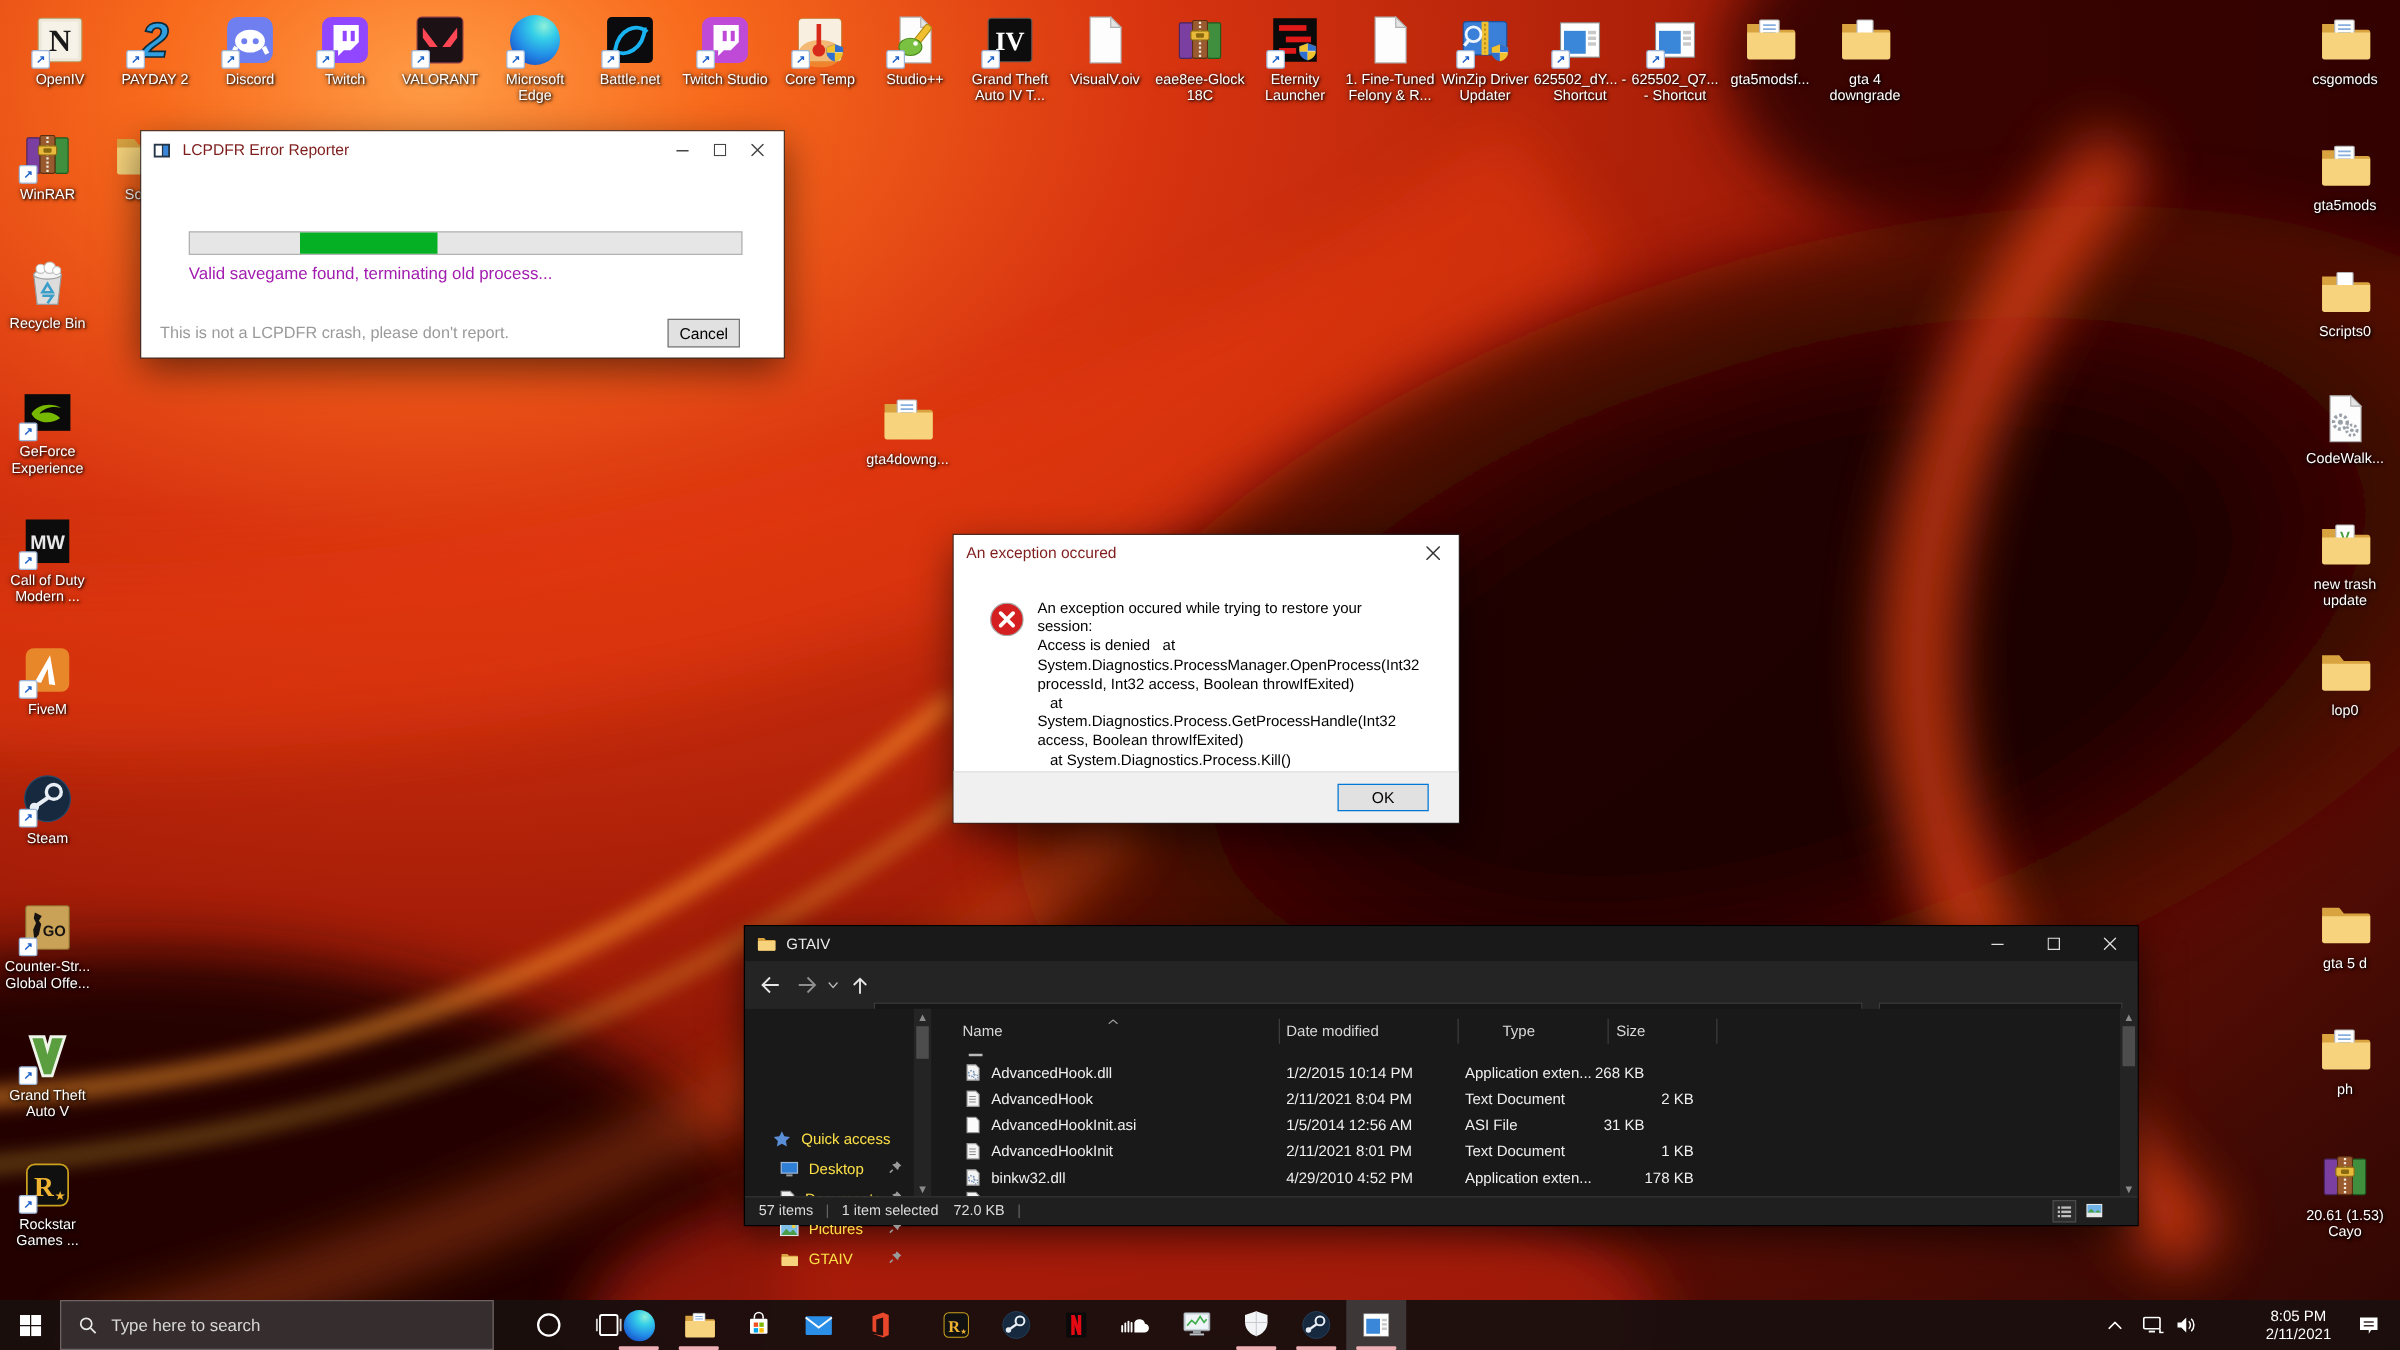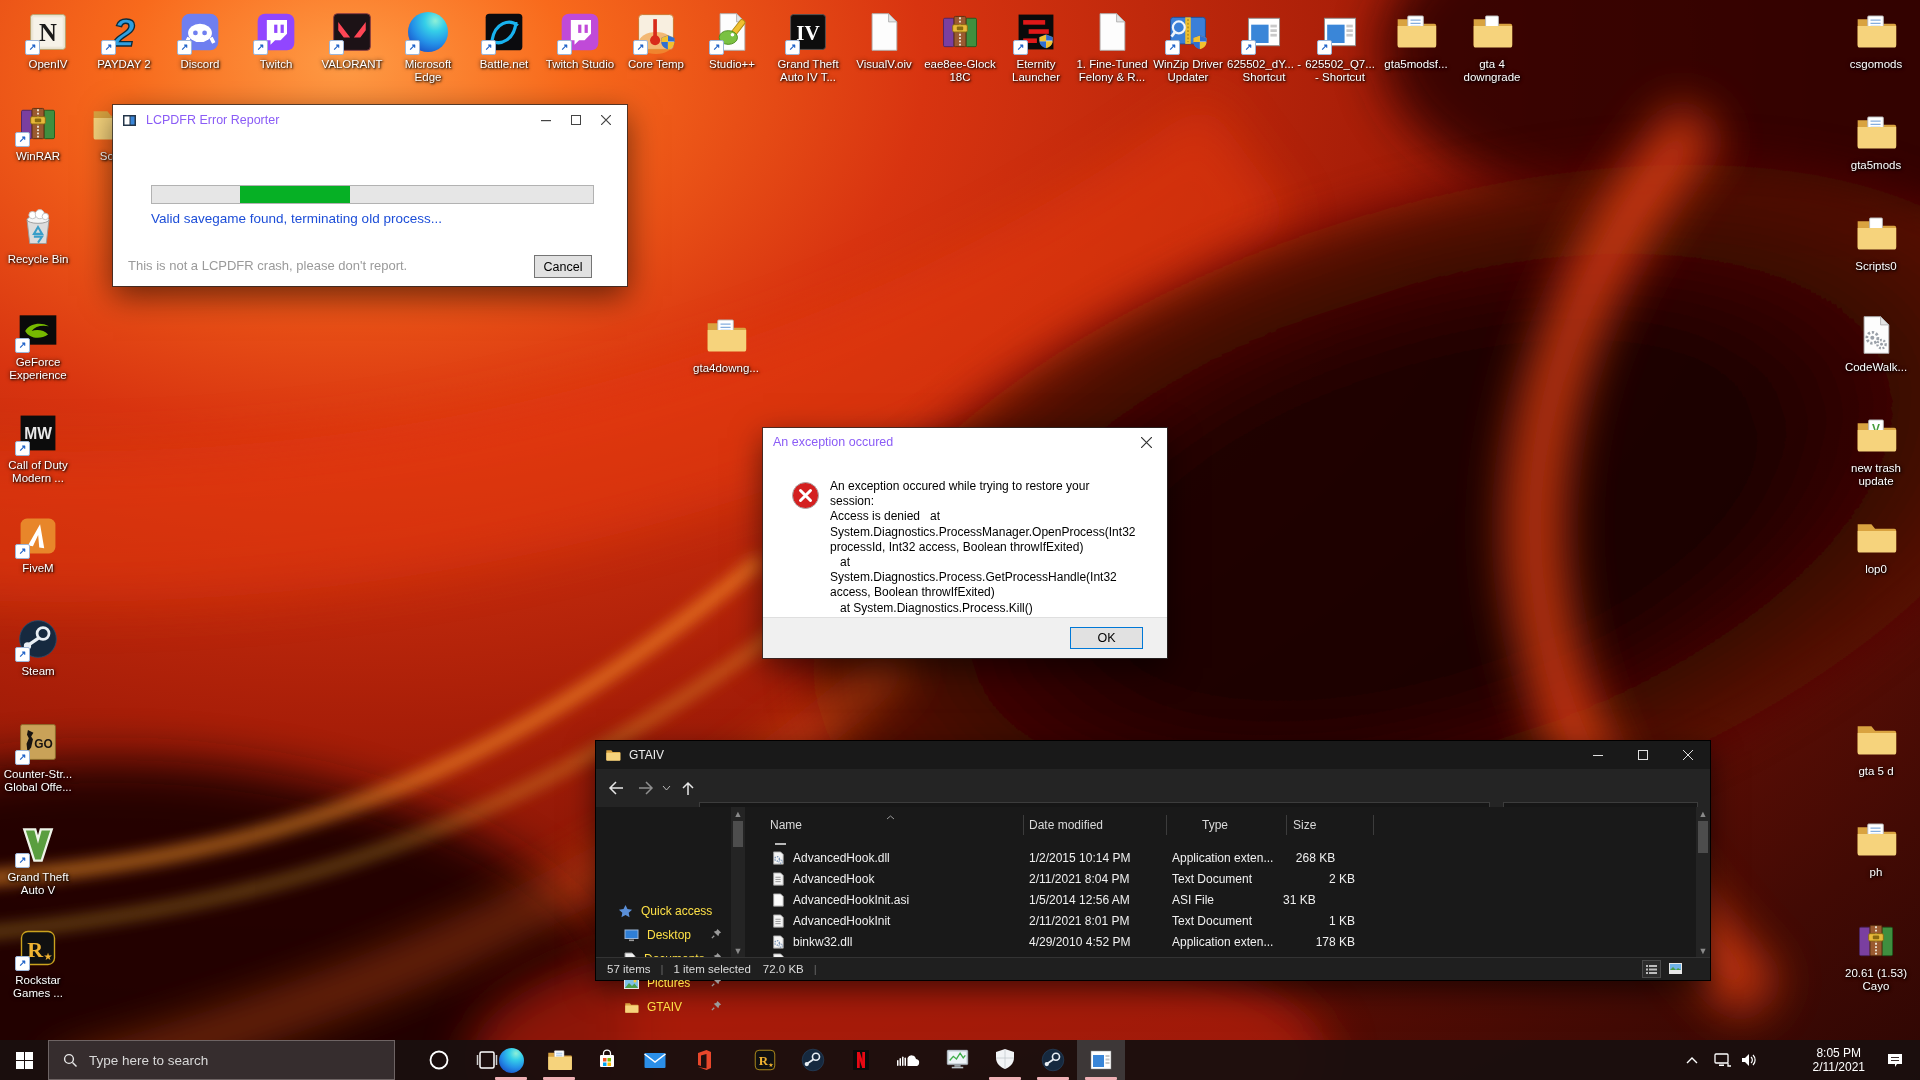--- a/index.html
+++ b/index.html
@@ -13,21 +13,21 @@
   .dicon{position:absolute;width:76px;display:flex;flex-direction:column;align-items:center;cursor:default;}
   .dimg{width:48px;height:48px;position:relative;display:flex;align-items:center;justify-content:center;}
   .dlabel{margin-top:2px;font-size:11.5px;line-height:13px;color:#fff;text-align:center;
     text-shadow:1px 1px 2px rgba(0,0,0,.95),0 0 4px rgba(0,0,0,.75);max-width:78px;word-wrap:break-word;}
   .sc{position:absolute;left:1px;bottom:1px;width:13px;height:13px;background:#fff;border:1px solid #9db6d8;
     border-radius:2px;color:#1e62c8;font-size:9px;font-weight:bold;line-height:12px;text-align:center;}
   .g-edge{border-radius:50%;background:radial-gradient(circle at 68% 22%,#8ef0d8 0%,#35cfe8 25%,#2492e8 55%,#1b5fd0 78%,#123f9e 100%);}
   
   .dialog{position:absolute;background:#fff;box-shadow:0 0 0 1px rgba(40,40,40,.75),0 10px 30px rgba(0,0,0,.55);}
   .dlg-title{position:absolute;left:0;top:0;right:0;height:30px;display:flex;align-items:center;}
-  .dlg-title .t{font-size:12.5px;color:#8b5cf6;text-align:center;}
+  .dlg-title .t{font-size:12.5px;color:#7f1d1d;text-align:center;}
   .capbtn{width:30px;height:22px;display:flex;align-items:center;justify-content:center;}
   
   #explorer{position:absolute;left:596px;top:741px;width:1114px;height:239px;background:#1f1f1f;z-index:10;
     box-shadow:0 0 0 1px #000,0 10px 28px rgba(0,0,0,.6);font-size:12px;color:#e8e8e8;}
   .ex-titlebar{position:absolute;left:0;top:0;right:0;height:28px;background:#191919;display:flex;align-items:center;}
   .ex-toolbar{position:absolute;left:0;top:28px;right:0;height:38px;background:#242424;border-bottom:1px solid #333;}
   .navbtn{position:absolute;top:7px;width:24px;height:24px;display:flex;align-items:center;justify-content:center;color:#e0e0e0;font-size:15px;}
   .ex-field{position:absolute;top:33px;height:26px;background:#161616;border:1px solid #3c3c3c;box-sizing:border-box;display:flex;align-items:center;}
   .crumb{color:#f0f0f0;font-size:12px;padding:0 2px;white-space:nowrap;}
   .crumb-sep{color:#9a9a9a;font-size:11px;padding:0 4px;}
@@ -740,21 +740,21 @@
       <div id="ex-rows">
           <div style="position:absolute;left:150px;top:41px;right:14px;height:21px">
        <span style="position:absolute;left:25px;top:3px"><svg viewBox="0 0 16 16" width="14" height="14">
                 <path d="M3 1h8l3 3v11H3z" fill="#f4f4f4" stroke="#9a9a9a"></path>
                 <circle cx="7" cy="9" r="2.6" fill="none" stroke="#7a95b8" stroke-width="1.5" stroke-dasharray="1.5 1.2"></circle>
                 <circle cx="11" cy="12" r="1.9" fill="none" stroke="#7a95b8" stroke-width="1.3" stroke-dasharray="1.2 1"></circle>
               </svg></span>
        <span class="frow-txt" style="left:47px">AdvancedHook.dll</span>
        <span class="frow-txt" style="left:283px">1/2/2015 10:14 PM</span>
        <span class="frow-txt" style="left:426px">Application exten...</span>
-       <span class="frow-txt" style="left:530px;width:79px;text-align:center">268 KB</span>
+       <span class="frow-txt" style="left:530px;width:79px;text-align:left">268 KB</span>
      </div>
           <div style="position:absolute;left:150px;top:62px;right:14px;height:21px">
        <span style="position:absolute;left:25px;top:3px"><svg viewBox="0 0 16 16" width="14" height="14">
                 <path d="M3 1h8l3 3v11H3z" fill="#f4f4f4" stroke="#9a9a9a"></path>
                 <path d="M5 6h6M5 8.5h6M5 11h6" stroke="#8a8a8a"></path>
               </svg></span>
        <span class="frow-txt" style="left:47px">AdvancedHook</span>
        <span class="frow-txt" style="left:283px">2/11/2021 8:04 PM</span>
        <span class="frow-txt" style="left:426px">Text Document</span>
        <span class="frow-txt" style="left:530px;width:79px;text-align:right">2 KB</span>
@@ -857,21 +857,21 @@
         <span class="capbtn">
             <svg width="10" height="10">
               <path d="M0 0L10 10M10 0L0 10" stroke="#444" stroke-width="1.2"></path>
             </svg>
           </span>
       </span>
     </div>
     <div style="position:absolute;left:38px;top:80px;width:443px;height:19px;background:#e6e6e6;border:1px solid #b2b2b2;box-sizing:border-box">
       <div id="progress-fill" style="position: absolute; top: 0px; bottom: 0px; left: 20%; width: 25%; background: rgb(6, 176, 37);"></div>
     </div>
-    <div style="position:absolute;left:38px;top:106px;font-size:13.5px;color:#1d4ed8">Valid savegame found, terminating old process...</div>
+    <div style="position:absolute;left:38px;top:106px;font-size:13.5px;color:#a21caf">Valid savegame found, terminating old process...</div>
     <div style="position:absolute;left:15px;top:153px;font-size:13px;color:#9a9a9a">This is not a LCPDFR crash, please don't report.</div>
     <div style="position:absolute;left:421px;top:150px;width:58px;height:23px;background:#e1e1e1;border:1px solid #757575;
          box-sizing:border-box;display:flex;align-items:center;justify-content:center;font-size:12.5px;color:#000">Cancel</div>
   </div>
 
   <div id="exception-dialog" class="dialog nosel" style="left:763px;top:428px;width:404px;height:230px;z-index:60">
     <div class="dlg-title" style="height:28px">
       <span class="t" style="margin-left:10px">An exception occured</span>
       <span class="capbtn" style="margin-left:auto;margin-right:6px">
         <svg width="11" height="11">

